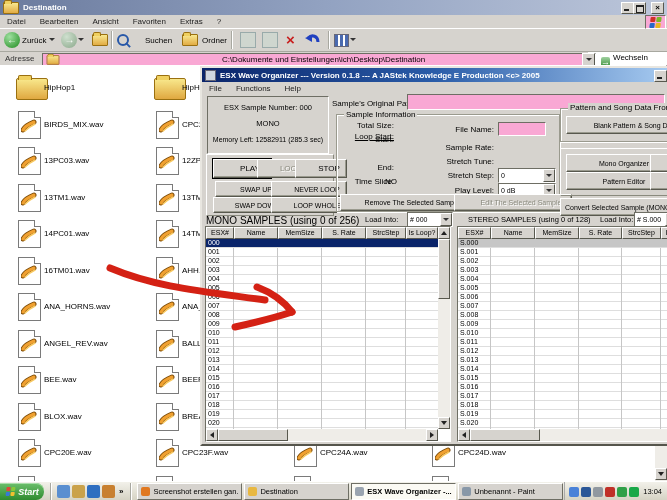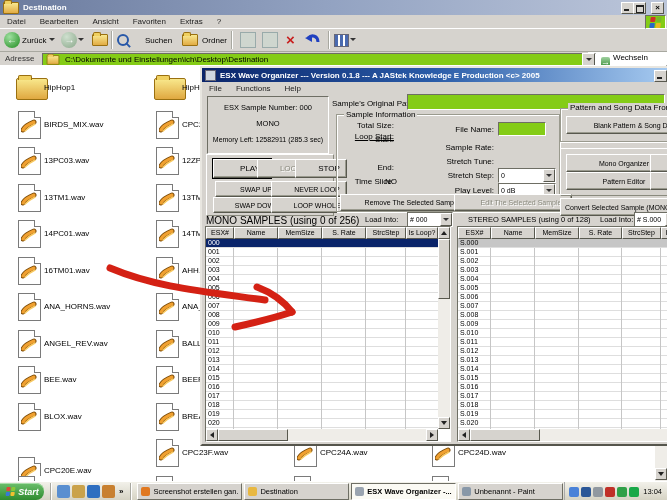--- a/index.html
+++ b/index.html
@@ -1,19 +1,19 @@
 <!DOCTYPE html>
 <html><head>
 <meta charset="utf-8">
 <style>
   html,body{margin:0;padding:0;}
   body{width:667px;height:500px;position:relative;overflow:hidden;
        font-family:"Liberation Sans",sans-serif;font-size:8px;color:#000;background:#fff;}
   .abs{position:absolute;}
-  .sunken{background:#84cc16;border:1px solid;border-color:#6e6e64 #fff #fff #6e6e64;}
+  .sunken{background:#f9a8d4;border:1px solid;border-color:#6e6e64 #fff #fff #6e6e64;text-align:center;}
   .groupbox{border:1px solid #9a9a8e;box-shadow:inset 1px 1px 0 #fff,1px 1px 0 #fff;}
   .btn{background:#d6d3ce;border:1px solid;border-color:#fff #58584e #58584e #fff;
        box-shadow:inset -1px -1px 0 #9a9a8e;display:flex;align-items:center;justify-content:center;
        font-size:7px;white-space:nowrap;overflow:hidden;padding-left:16px;}
   .btn.big{font-size:8px;}
   .btn.disabled{color:#8a8a7e;text-shadow:1px 1px 0 #fff;}
   .btn.focused{outline:1px solid #000;box-shadow:inset -1px -1px 0 #9a9a8e, inset 0 0 0 1px #d6d3ce;}
   
   #titlebar{left:0;top:0;width:667px;height:15px;background:linear-gradient(90deg,#6b7b9e,#93a3c2,#bcc6da);
             display:flex;align-items:center;color:#fff;font-weight:bold;}
@@ -277,21 +277,21 @@
       <div class="tile" style="left: 16px; top: 337.5px;">
         <div class="page">
           <svg width="16" height="14" style="position:absolute;left:2px;top:7px;">
             <path d="M2 11 C4 7 8 5 13 3" fill="none" stroke="#7a4a08" stroke-width="5" stroke-linecap="round"></path>
             <path d="M2 11 C4 7 8 5 13 3" fill="none" stroke="#f0a030" stroke-width="3" stroke-linecap="round"></path>
             <path d="M4 12 C7 9 10 7 14 5" fill="none" stroke="#f8c860" stroke-width="1.5" stroke-linecap="round"></path>
           </svg>
         </div>
         <span class="flabel">BLOX.wav</span>
       </div>
-      <div class="tile" style="left: 16px; top: 392px;">
+      <div class="tile" style="left: 16px; top: 374px;">
         <div class="page">
           <svg width="16" height="14" style="position:absolute;left:2px;top:7px;">
             <path d="M2 11 C4 7 8 5 13 3" fill="none" stroke="#7a4a08" stroke-width="5" stroke-linecap="round"></path>
             <path d="M2 11 C4 7 8 5 13 3" fill="none" stroke="#f0a030" stroke-width="3" stroke-linecap="round"></path>
             <path d="M4 12 C7 9 10 7 14 5" fill="none" stroke="#f8c860" stroke-width="1.5" stroke-linecap="round"></path>
           </svg>
         </div>
         <span class="flabel">CPC20E.wav</span>
       </div>
       <div class="tile" style="left: 16px; top: 410.5px;">

